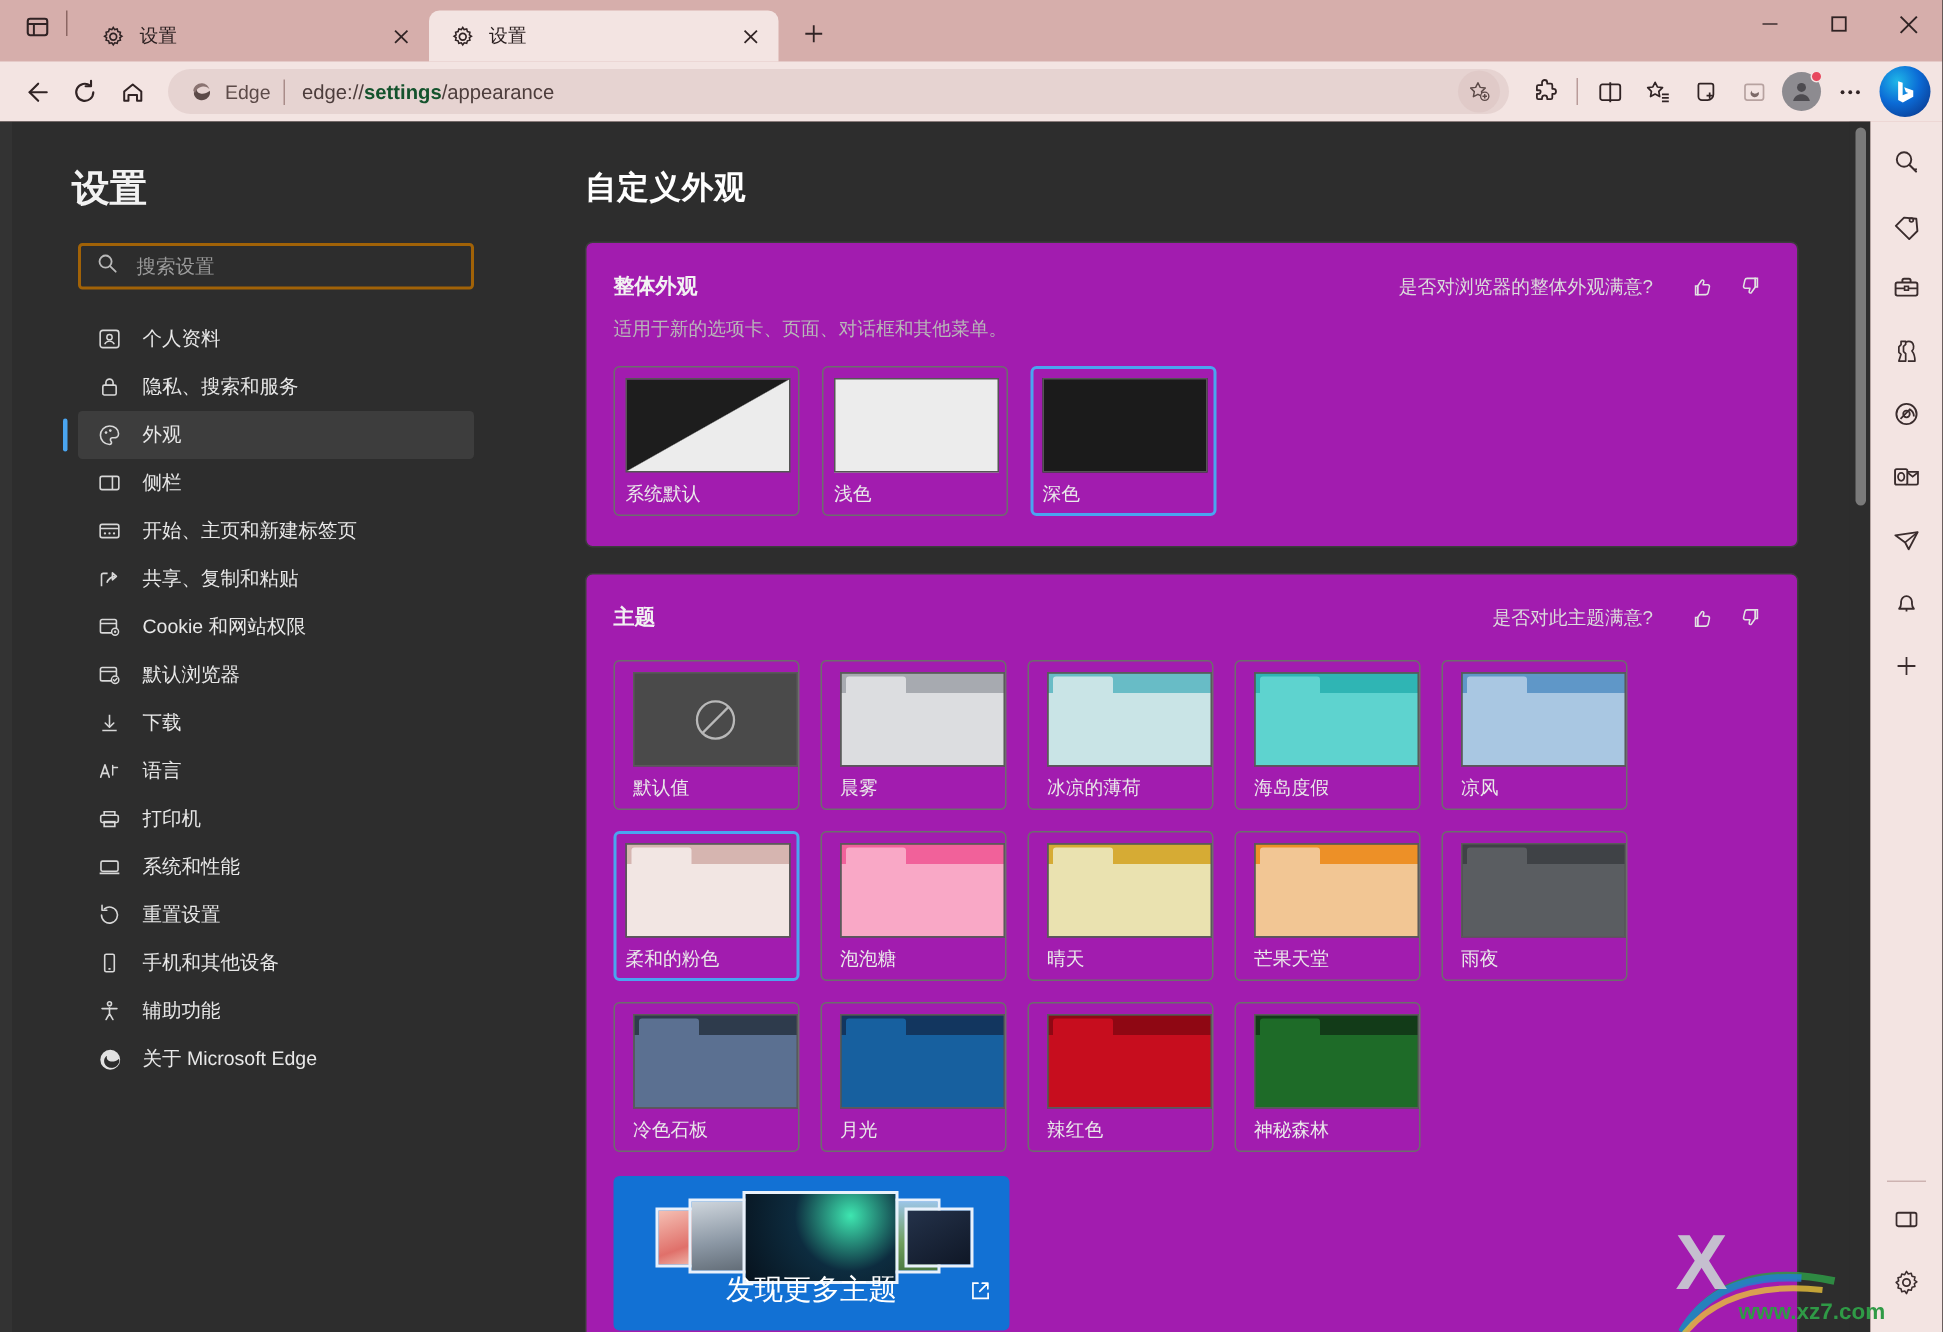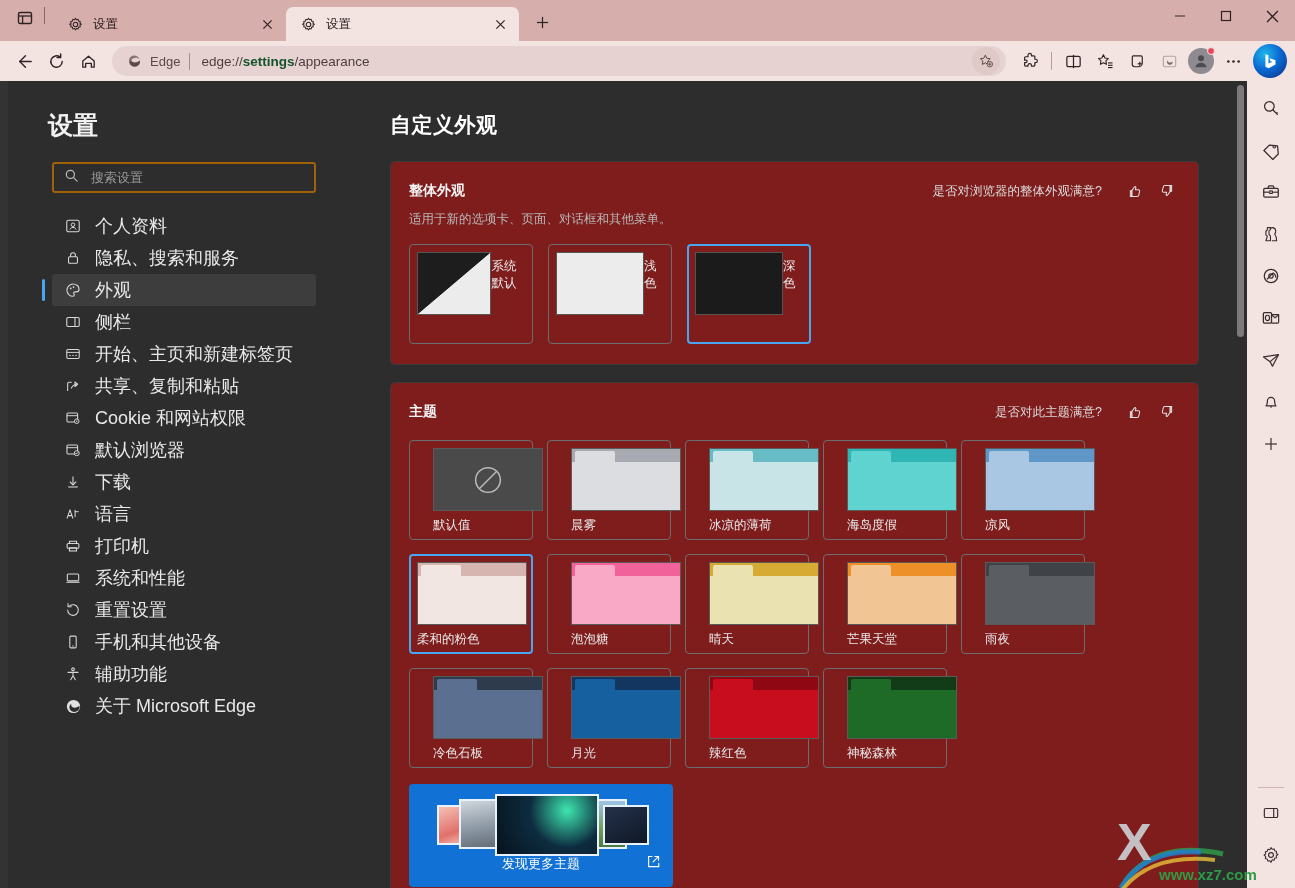--- a/index.html
+++ b/index.html
@@ -167,82 +167,82 @@
     display: flex; align-items: center; padding: 0 10px;
   }
   .searchbox .ph { font-size: 13px; color: #9b9b9b; margin-left: 12px; }
   .navlist { margin-top: 17px; }
   .navitem {
     position: relative;
     display: flex; align-items: center;
     height: 32px; margin: 0 24px 0 44px;
     padding-left: 12px;
     border-radius: 3px;
-    color: #e8e8e8; font-size: 18px;
+    color: #e8e8e8; font-size: 13px;
   }
   .navitem.active { background: #3d3d3d; }
   .navitem.active::before {
     content:""; position:absolute; left:-10px; top:5px;
     width:3px; height:22px; background:#4aa5f0; border-radius:2px;
   }
   .navitem .nico { width:18px; height:18px; flex:0 0 18px; margin-right:13px; display:flex; align-items:center; justify-content:center;}
   .navitem .nlbl { white-space: nowrap; }
 
   
   .content {
     position: absolute; left: 340px; top: 0;
     width: 907px; height: 807px;
     overflow: hidden;
   }
   .content-inner { padding: 30px 48px 0 50px; }
   .h1 { font-size: 21px; color: #fff; font-weight: 700; margin-bottom: 22px; letter-spacing:.5px; }
 
   .card {
-    background: #7f1d1d;
+    background: #a21caf;
     border: 1px solid #3c3c3c;
     border-radius: 5px;
     margin-bottom: 17px;
   }
   .card-head {
     display:flex; align-items:center;
     padding: 16px 18px 0 18px;
   }
   .card-h { font-size: 14px; color: #f2f2f2; font-weight: 700; }
   .card-feedback { margin-left:auto; display:flex; align-items:center; }
   .fb-q { font-size: 12.5px; color: #dcdcdc; margin-right: 14px; }
   .fb-btn { width:26px; height:26px; display:flex; align-items:center; justify-content:center; border-radius:4px; margin-left:6px;}
   .card-sub { font-size: 12.5px; color: #b8b8b8; padding: 7px 18px 0 18px; }
 
   .appearance-row { display:flex; gap: 15px; padding: 16px 18px 20px 18px; }
   .ap-card {
     width: 124px; height: 100px;
     border: 1px solid #6d6d6d; border-radius: 4px;
     padding: 7px 7px 0 7px;
-    display:flex; flex-direction:row;
+    display:flex; flex-direction:column;
   }
   .ap-card.sel { border: 2px solid #4aa5f0; border-radius: 4px; padding: 6px 6px 0 6px;}
   .ap-swatch { width: 110px; height: 63px; border: 1px solid #555; }
   .ap-card.sel .ap-swatch { width: 110px; height: 63px; }
   .ap-lbl { font-size: 12.5px; color: #eaeaea; margin-top: 6px; }
 
   .sw-system { background: linear-gradient(to bottom right, #1d1d1d 0%, #1d1d1d 49.6%, #ececec 50.4%, #ececec 100%); }
   .sw-light { background: #ececec; }
   .sw-dark { background: #1b1b1b; }
 
   
   .theme-grid {
     display: grid;
     grid-template-columns: repeat(5, 124px);
     gap: 14px;
     padding: 15px 18px 8px 18px;
   }
   .th-card {
     width: 124px; height: 100px;
     border: 1px solid #6d6d6d; border-radius: 4px;
-    padding: 7px 7px 0 23px;
+    padding: 7px 7px 0 12px;
     display:flex; flex-direction:column;
   }
   .th-card.sel { border: 2px solid #4aa5f0; padding: 6px 6px 0 6px; }
   .th-sw {
     position: relative;
     width: 110px; height: 63px;
     border: 1px solid #5a5a5a;
     overflow: hidden;
     background: #4a4a4a;
   }
@@ -261,21 +261,21 @@
     width: 264px; height: 103px;
     background: #1271d4;
     border-radius: 4px;
     position: relative;
     overflow: hidden;
   }
   .disc-imgs { position:absolute; left:0; top:9px; width:264px; height:58px; }
   .disc-img { position:absolute; border:2px solid #e9f1fb; }
   .disc-label {
     position:absolute; left:0; bottom: 14px; width:264px;
-    text-align:center; color:#fff; font-size:13px;
+    text-align:center; color:#fff; font-size:19px;
   }
   .disc-ext { position:absolute; right: 12px; bottom: 14px; }
 
   
   .vscroll {
     position: absolute; right: 0; top: 0;
     width: 14px; height: 807px; background: #2d2d2d;
   }
   .vthumb {
     position:absolute; left:4px; top: 4px;

